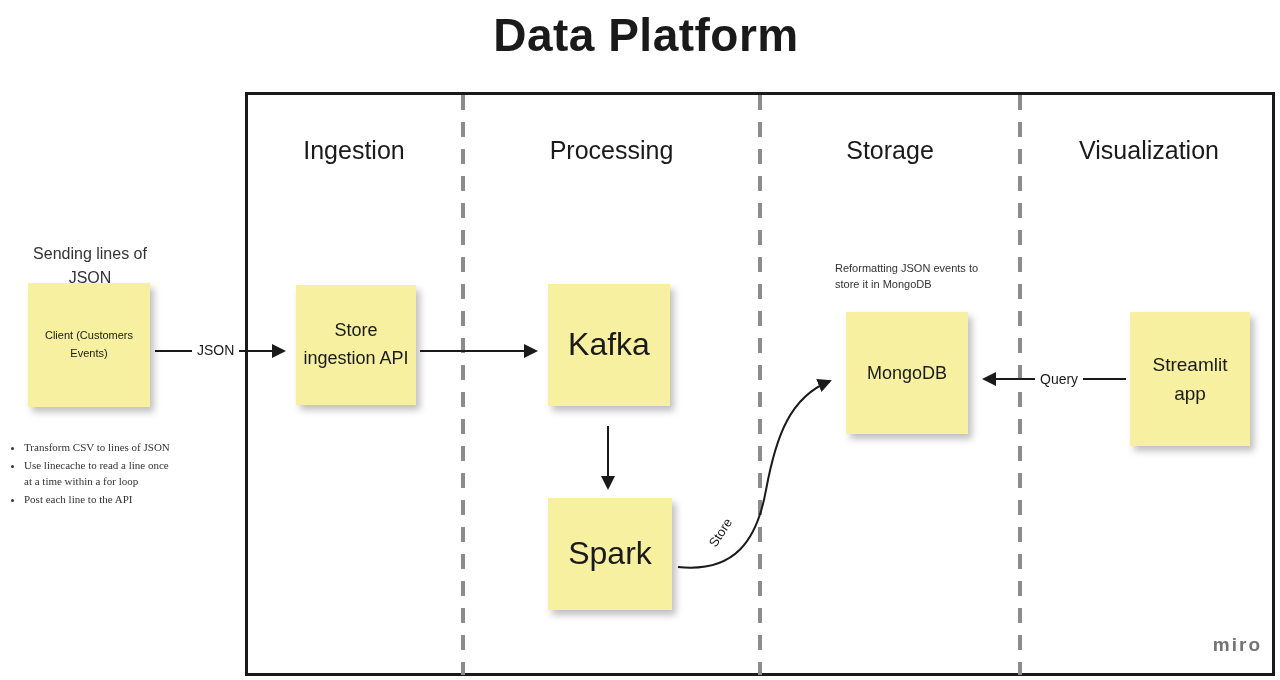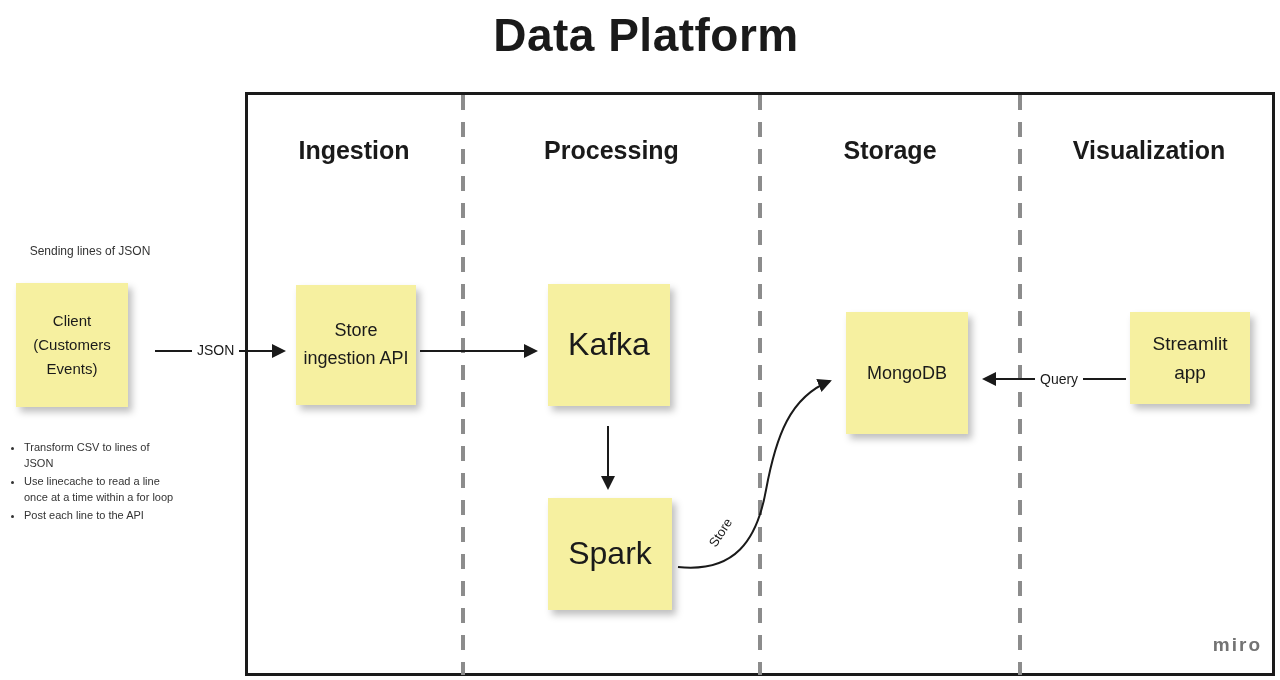--- a/index.html
+++ b/index.html
@@ -35,50 +35,50 @@
     width: 1030px;
     height: 584px;
     border: 3px solid #1a1a1a;
     box-sizing: border-box;
     background: transparent;
   }
   .col-header {
     position: absolute;
     top: 136px;
     font-size: 25px;
-    font-weight: bold;
+    font-weight: normal;
     text-align: center;
   }
   .col-ingestion     { left: 245px;  width: 218px; }
   .col-processing    { left: 463px;  width: 297px; }
   .col-storage       { left: 760px;  width: 260px; }
   .col-visualization { left: 1020px; width: 258px; }
 
   .sticky {
     position: absolute;
     background: #f6f0a0;
     box-shadow: 4px 5px 7px rgba(0,0,0,0.25);
     display: flex;
     align-items: center;
     justify-content: center;
     text-align: center;
     box-sizing: border-box;
     padding: 6px;
     line-height: 1.35;
   }
-  .sticky-client    { left: 16px;   top: 283px; width: 112px; height: 124px; font-size: 15px; line-height: 1.6; }
+  .sticky-client    { left: 28px;   top: 283px; width: 122px; height: 124px; font-size: 11px; line-height: 1.6; }
   .sticky-ingestion { left: 296px;  top: 285px; width: 120px; height: 120px; font-size: 18px; line-height: 1.55; }
   .sticky-kafka     { left: 548px;  top: 284px; width: 122px; height: 122px; font-size: 32px; }
   .sticky-spark     { left: 548px;  top: 498px; width: 124px; height: 112px; font-size: 32px; }
   .sticky-mongodb   { left: 846px;  top: 312px; width: 122px; height: 122px; font-size: 18px; }
-  .sticky-streamlit { left: 1130px; top: 312px; width: 120px; height: 92px; font-size: 19px; line-height: 1.55; }
+  .sticky-streamlit { left: 1130px; top: 312px; width: 120px; height: 134px; font-size: 19px; line-height: 1.55; }
 
   .annotation {
     position: absolute;
-    font-size: 12px;
+    font-size: 16px;
     color: #333333;
   }
   .ann-client-top {
     left: 20px; top: 242px; width: 140px;
     text-align: center;
     line-height: 1.5;
   }
   .ann-mongodb-top {
     left: 835px; top: 261px; width: 150px;
     font-size: 11px;
@@ -90,20 +90,21 @@
     left: 12px; top: 440px; width: 152px;
     margin: 0;
     padding: 0 0 0 12px;
     font-size: 11px;
     color: #333333;
     line-height: 1.45;
   }
   .bullet-list li {
     margin-bottom: 2px;
     list-style-type: disc;
+    font-family: Liberation Serif, serif;
   }
 
   .arrow-layer {
     position: absolute;
     left: 0; top: 0;
     width: 1280px;
     height: 680px;
     pointer-events: none;
   }
   .arrow-label {
@@ -164,20 +165,21 @@
   <div class="col-header col-visualization">Visualization</div>
 
   <div class="sticky sticky-client">Client (Customers Events)</div>
   <div class="sticky sticky-ingestion">Store ingestion API</div>
   <div class="sticky sticky-kafka">Kafka</div>
   <div class="sticky sticky-spark">Spark</div>
   <div class="sticky sticky-mongodb">MongoDB</div>
   <div class="sticky sticky-streamlit">Streamlit app</div>
 
   <div class="annotation ann-client-top">Sending lines of JSON</div>
+  <div class="annotation ann-mongodb-top">Reformatting JSON events to store it in MongoDB</div>
   <ul class="bullet-list">
     <li>Transform CSV to lines of JSON</li>
     <li>Use linecache to read a line once at a time within a for loop</li>
     <li>Post each line to the API</li>
   </ul>
 
   <span class="arrow-label label-post">JSON</span>
   <span class="arrow-label label-store">Store</span>
   <span class="arrow-label label-query">Query</span>
 

